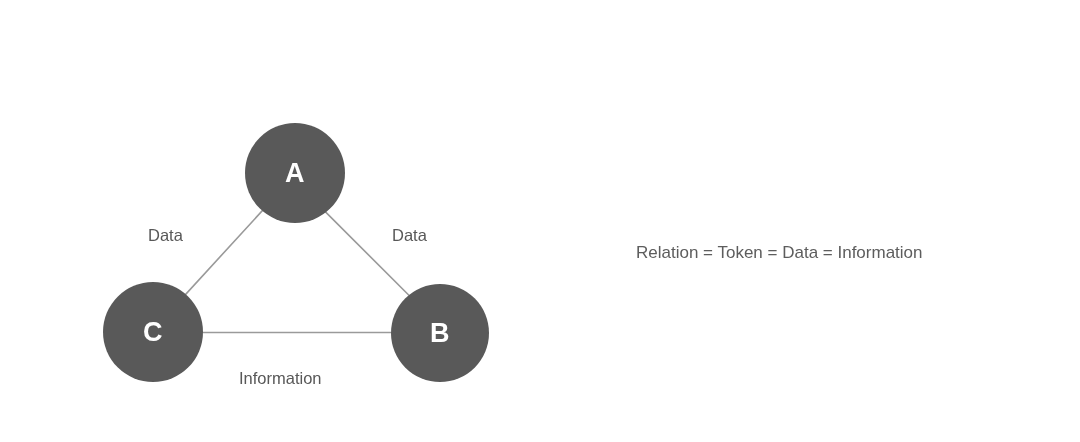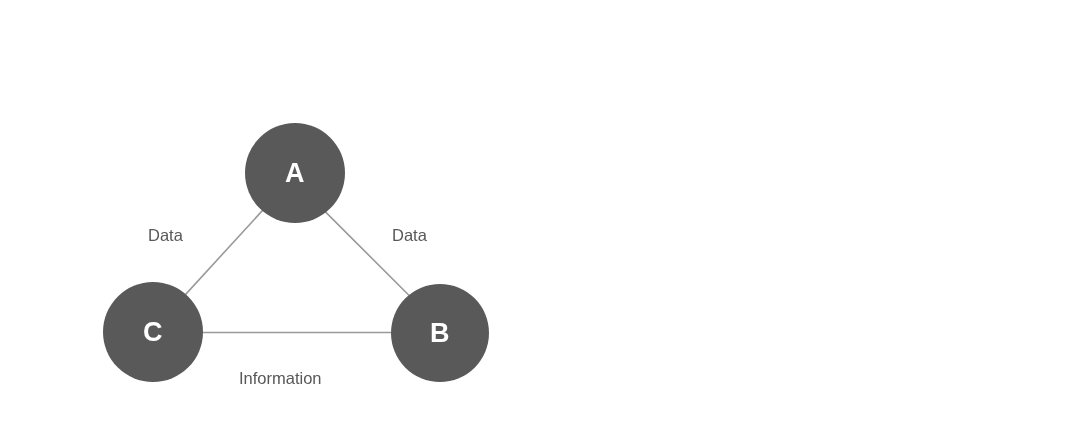--- a/index.html
+++ b/index.html
@@ -155,14 +155,15 @@
     <div class="node" id="node-b">
       <span class="node-label">B</span>
     </div>
 
     <div class="edge-label" id="label-data">Data</div>
     <div class="edge-label" id="label-token">Data</div>
     <div class="edge-label" id="label-information">Information</div>
 
   </div>
 
+  <div class="caption">Relation = Token = Data = Information</div>
 
 </div>
 
 </body></html>

